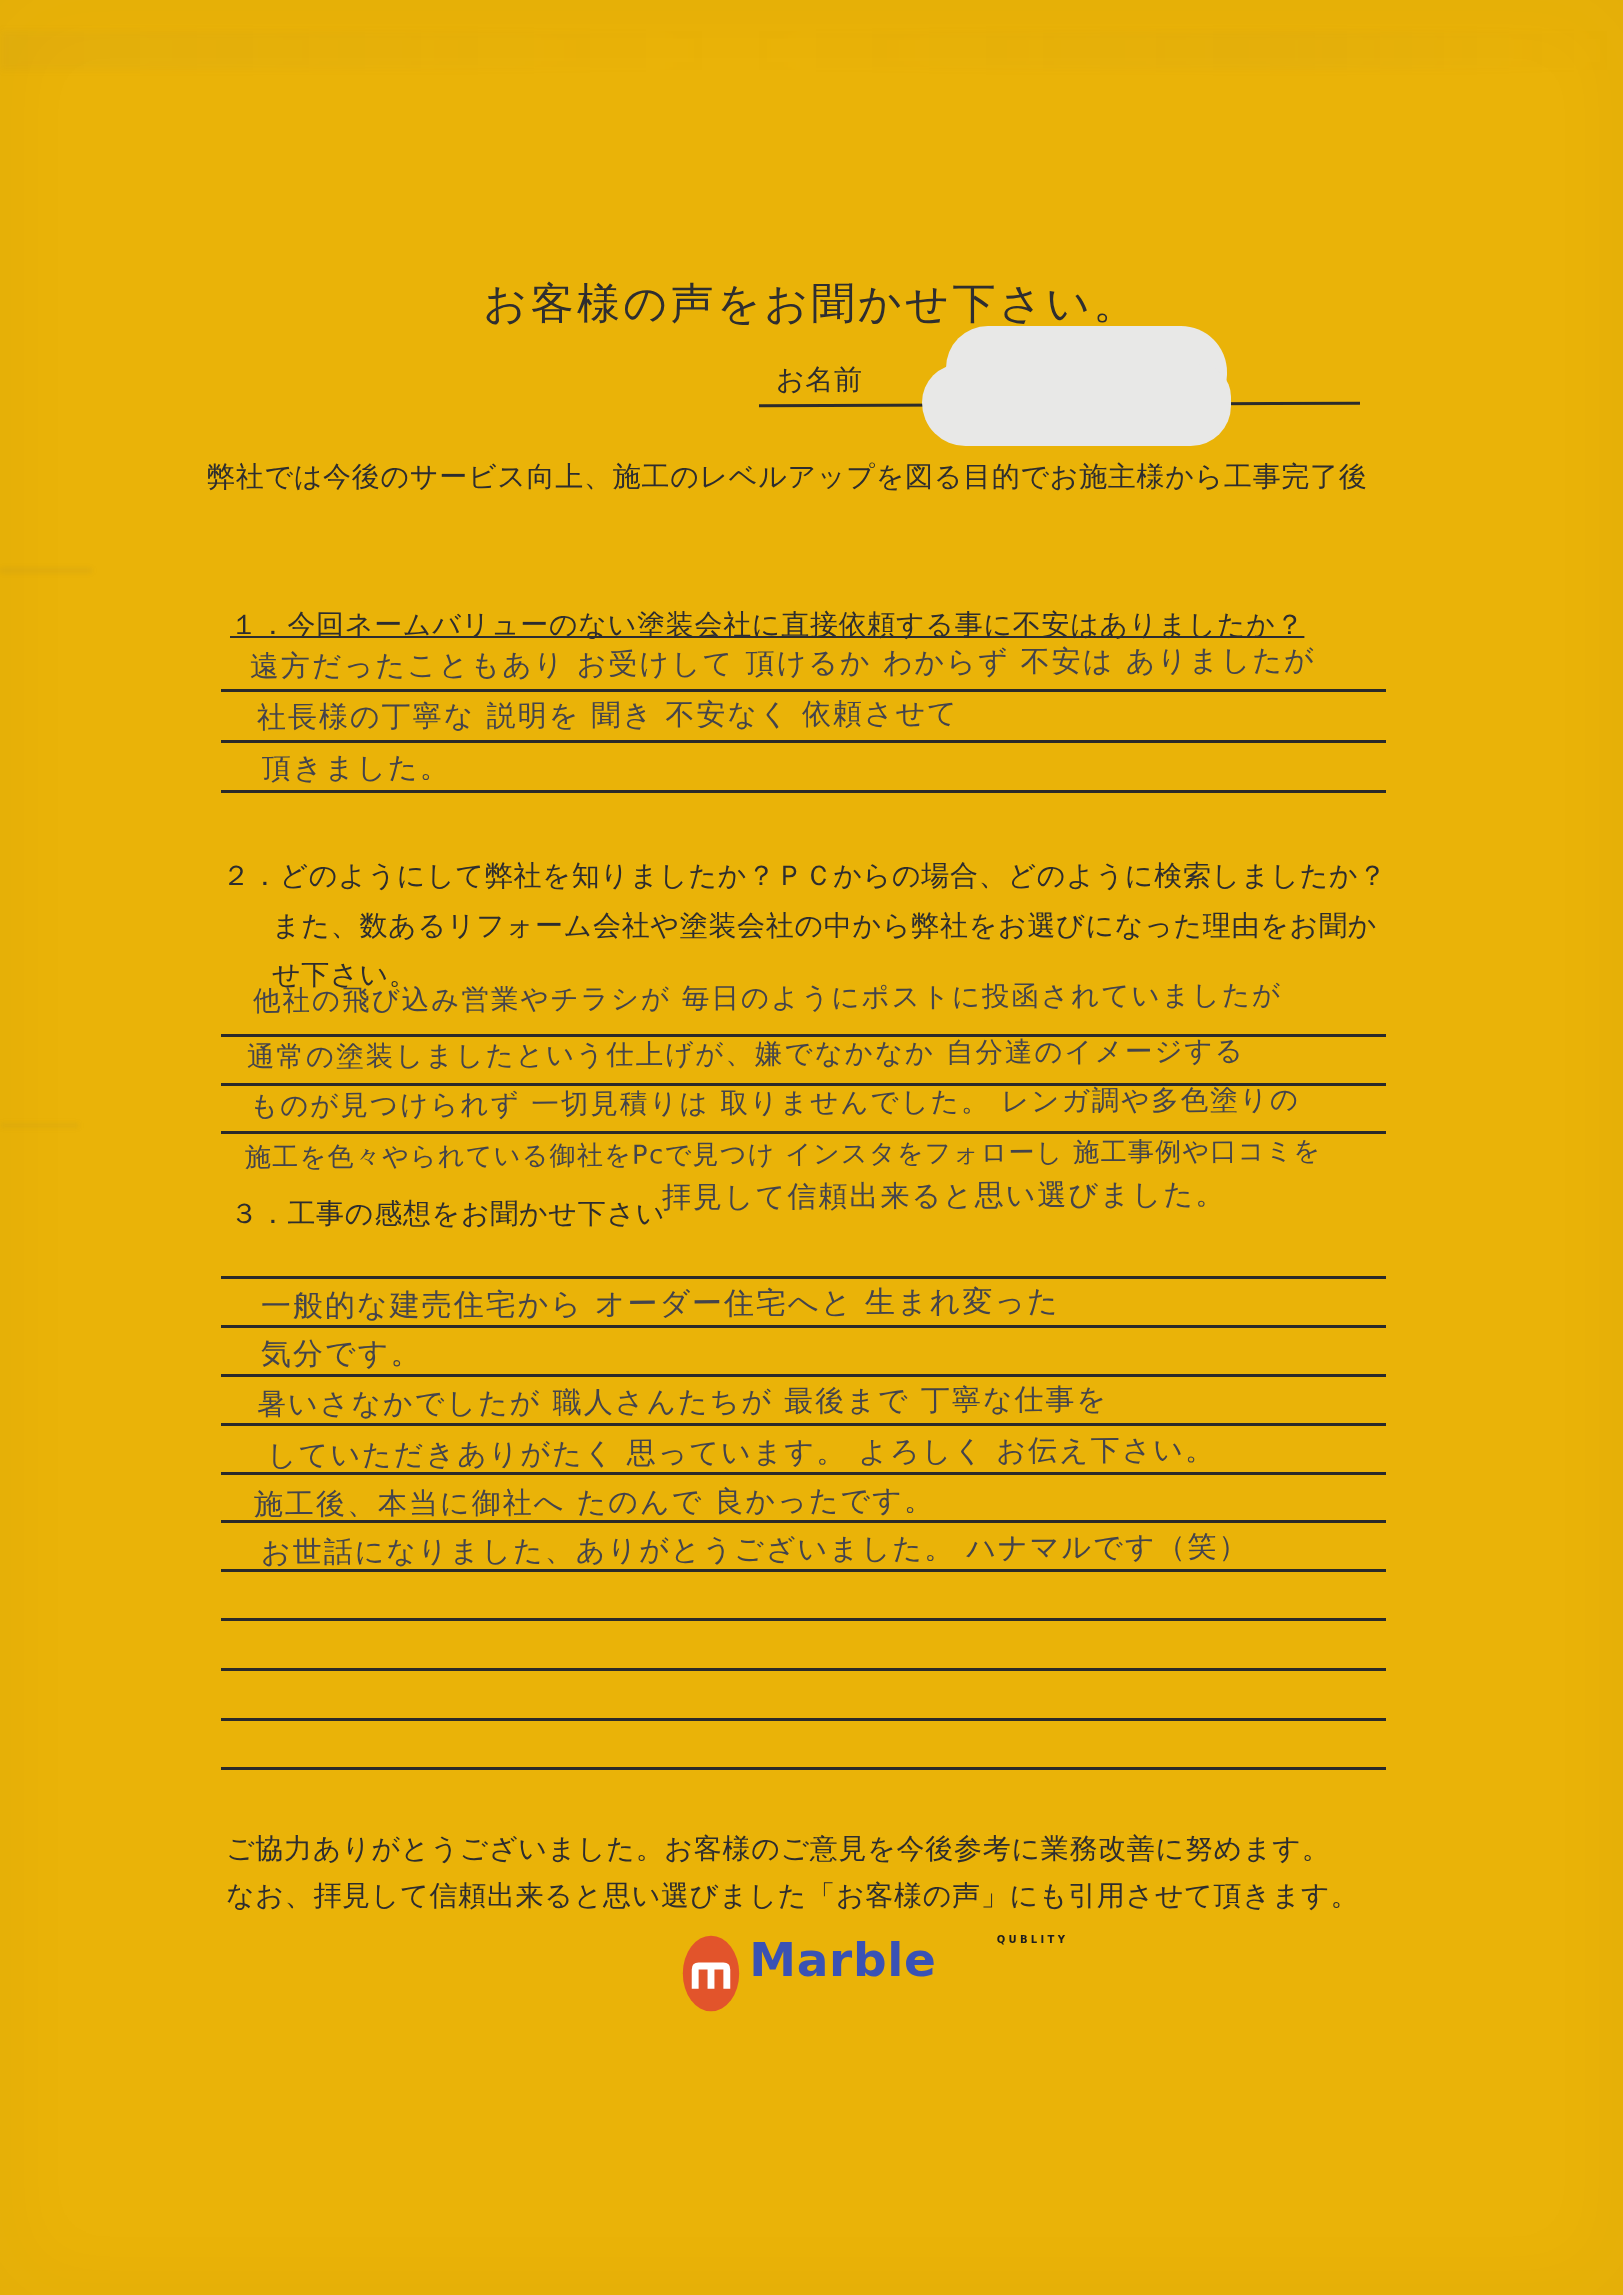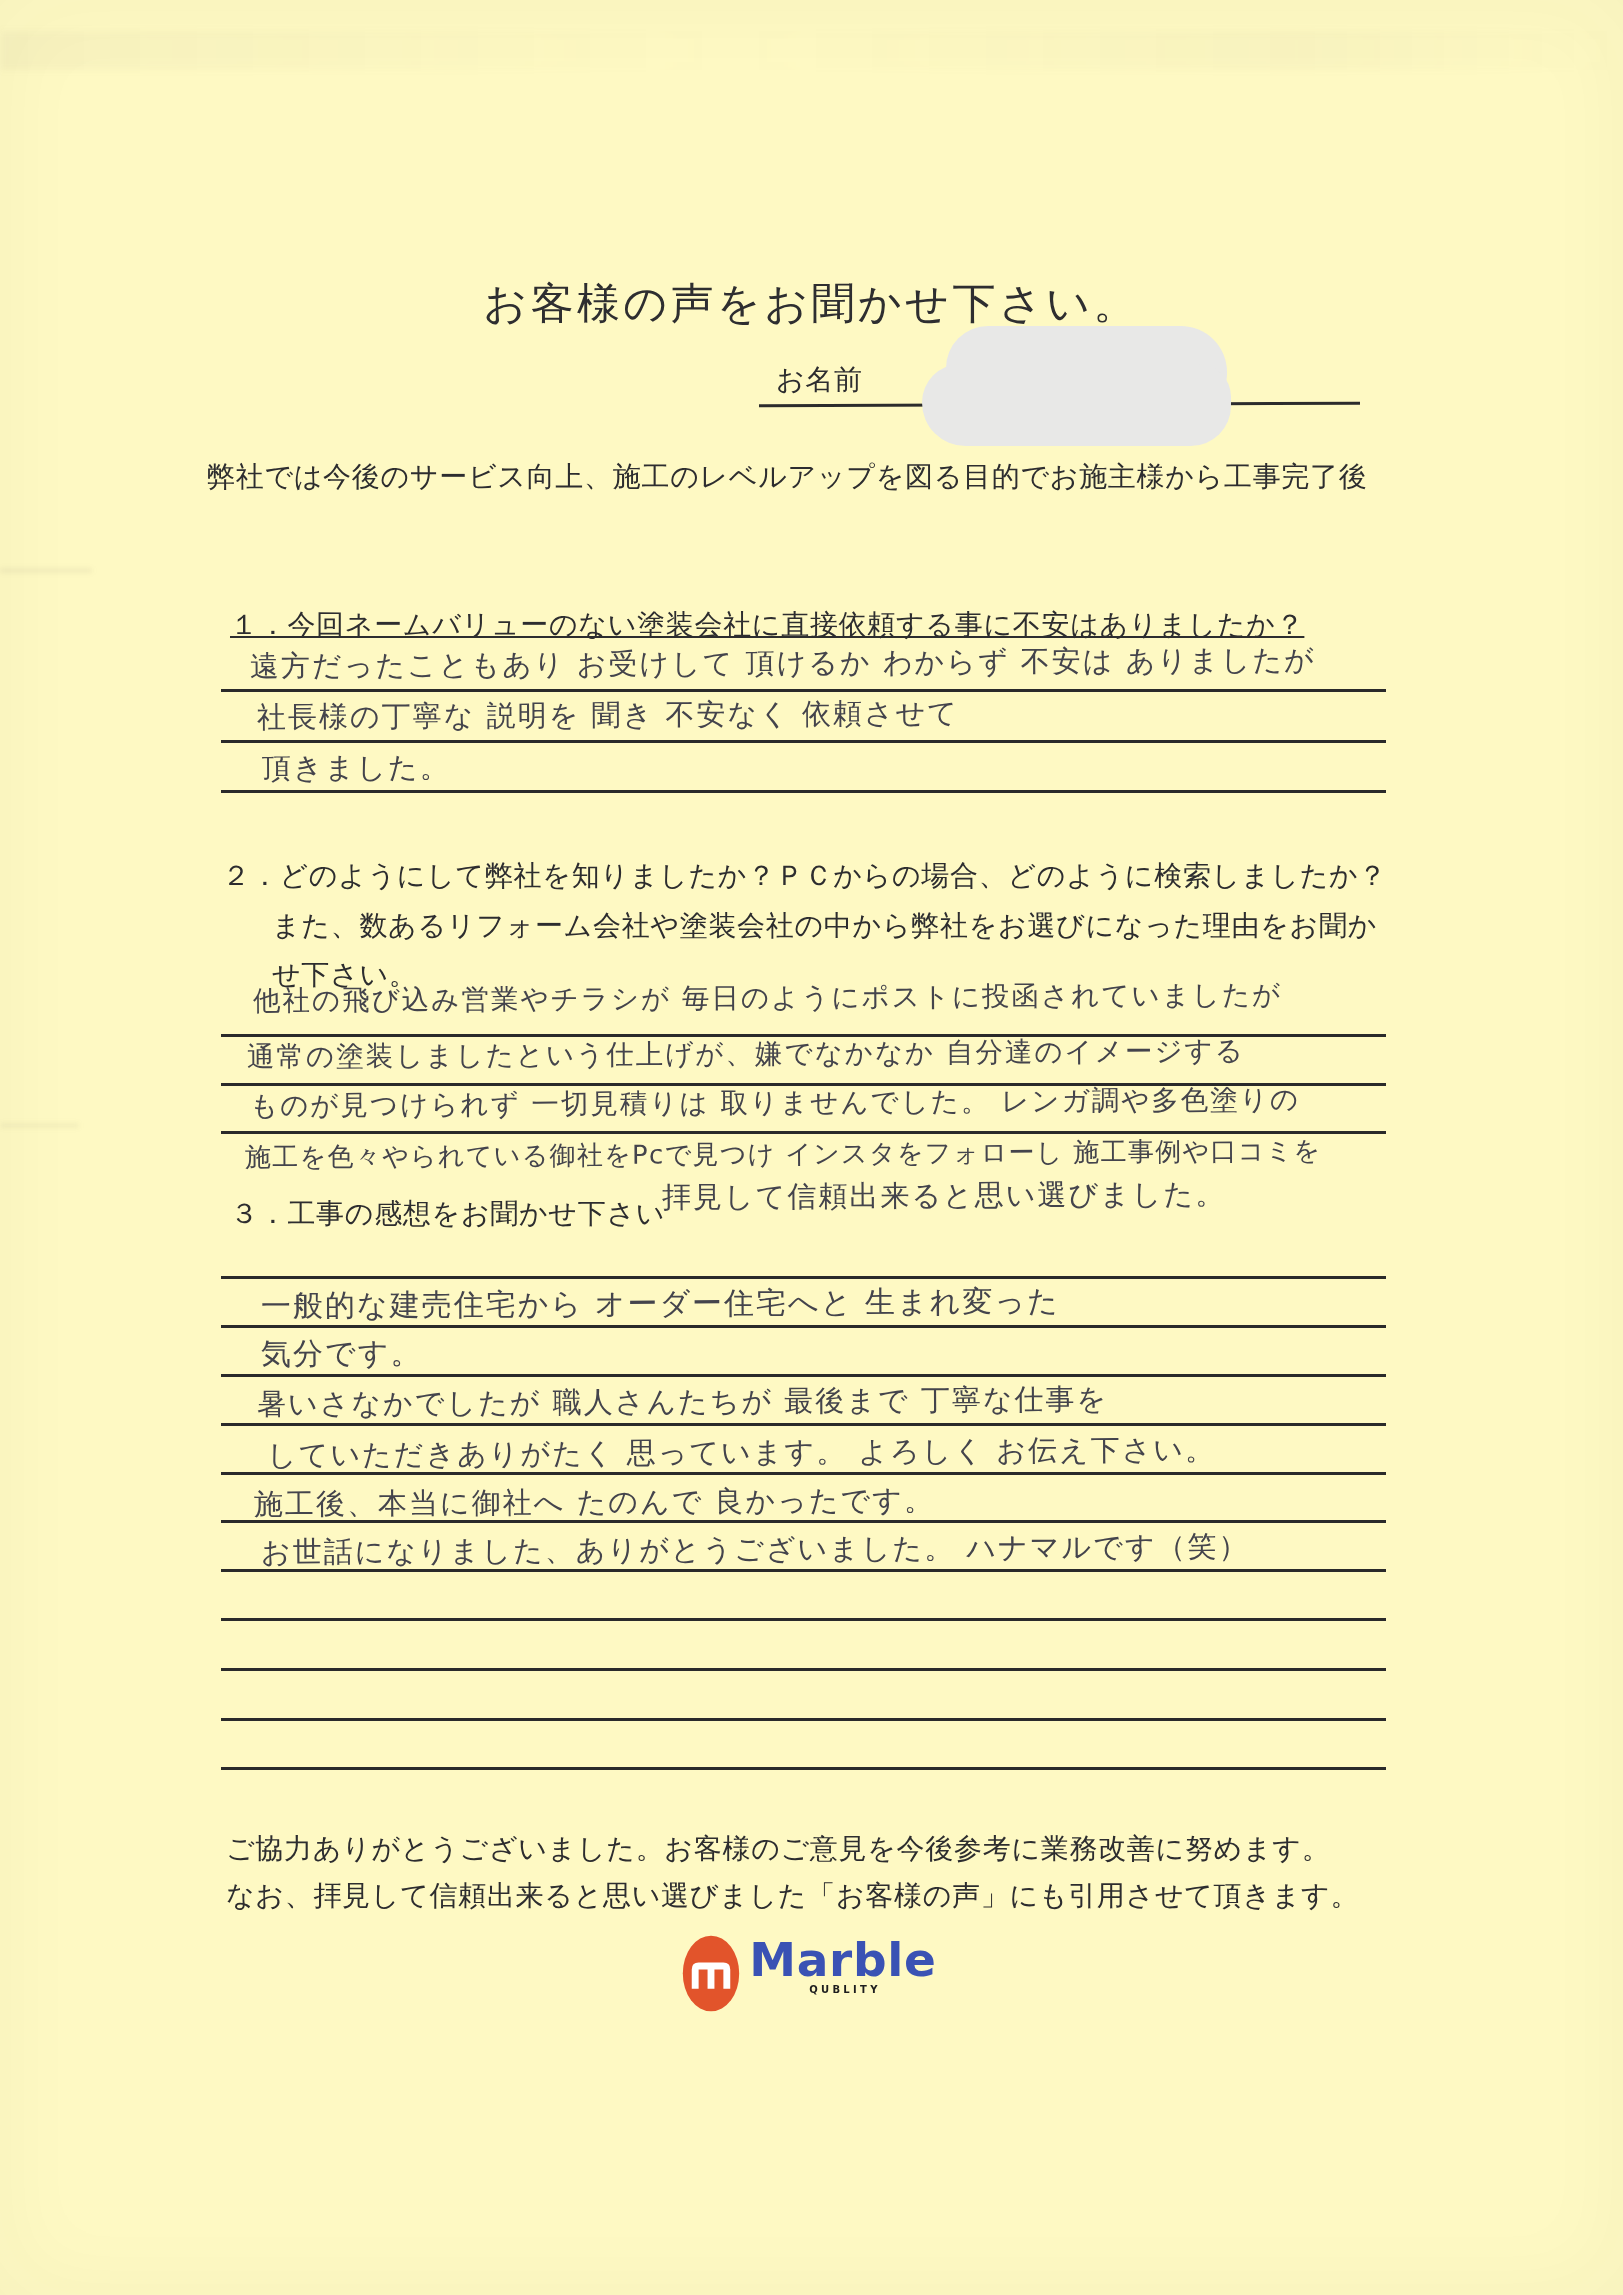--- a/index.html
+++ b/index.html
@@ -4,21 +4,21 @@
 <style>
   html, body {
     margin: 0;
     padding: 0;
     background: #ffffff;
   }
   .page {
     position: relative;
     width: 1623px;
     height: 2295px;
-    background: #fef9c3;
+    background: #eab308;
     overflow: hidden;
     font-family: "DejaVu Serif", "Liberation Serif", serif;
     color: #2b2b2b;
     box-shadow: inset 0 0 92px rgba(60,55,45,0.04);
   }
   
   .scan-streak-top {
     position: absolute; left: 0; top: 31px; width: 100%; height: 39px;
     background: linear-gradient(90deg, rgba(120,110,100,0.05), rgba(120,110,100,0.0) 45%, rgba(120,110,100,0.04) 80%, rgba(120,110,100,0.0));
     filter: blur(3.9px);
@@ -93,21 +93,21 @@
   .rule-thick { height: 3.3px; }
 
   .footer-1 { left: 226px; top: 1830px; }
   .footer-2 { left: 226px; top: 1877px; }
 
   .logo {
     position: absolute; left: 682px; top: 1935px;
     display: flex; align-items: flex-start;
   }
   .logo-mark { display: block; }
-  .logo-text { margin-left: 9.2px; display: flex; flex-direction: column; }
+  .logo-text { margin-left: 9.2px; display: flex; flex-direction: row; }
   .logo-brand {
     font-family: "DejaVu Sans", "Liberation Sans", sans-serif;
     font-weight: 900;
     font-size: 47px;
     line-height: 50px;
     letter-spacing: 0.7px;
     color: #3a52b4;
   }
   .logo-tagline {
     font-family: "DejaVu Sans", "Liberation Sans", sans-serif;

